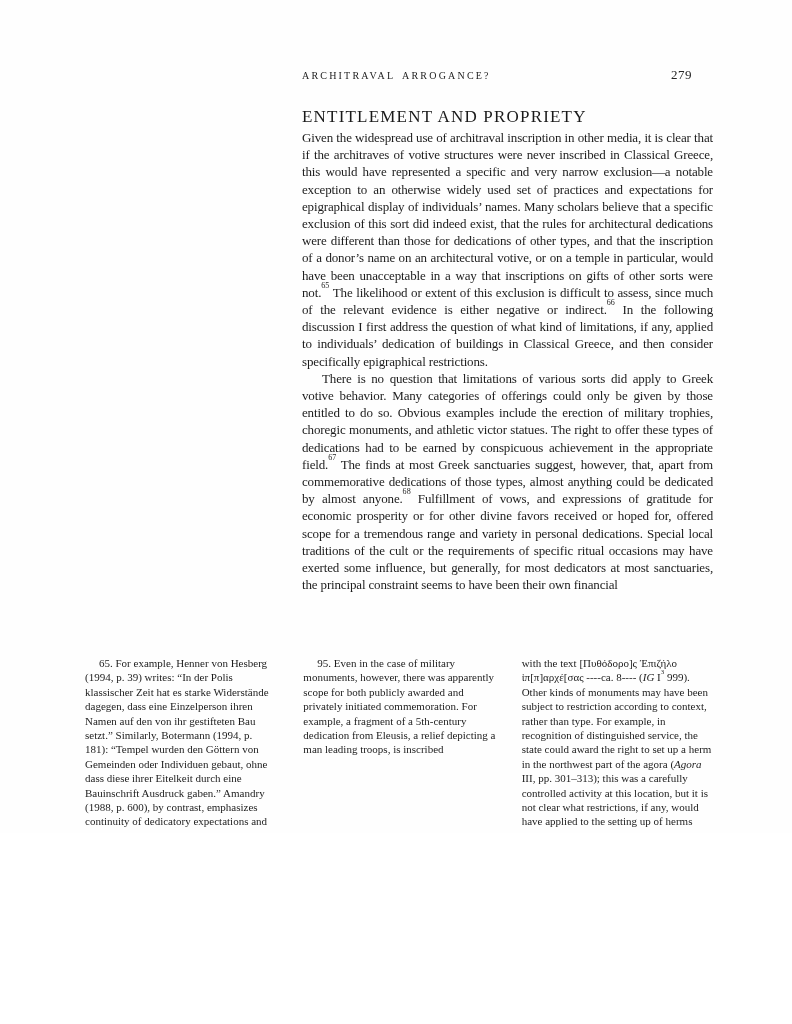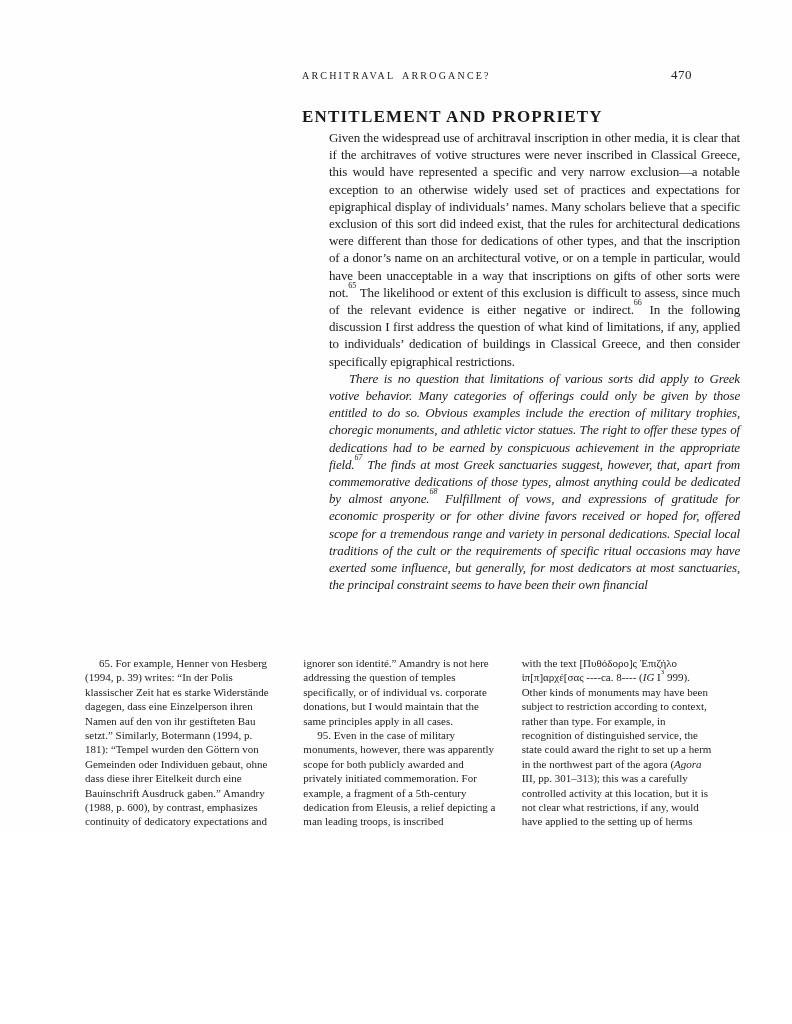--- a/index.html
+++ b/index.html
@@ -39,44 +39,42 @@
     padding-right: 20px;
     color: #222;
   }
   
   .section-heading {
     position: absolute;
     left: 302px;
     top: 96px;
     width: 410px;
     font-size: 17px;
-    font-weight: bold;
+    font-weight: normal;
     letter-spacing: 1.2px;
     color: #191919;
     white-space: nowrap;
   }
   
   .body-text {
     position: absolute;
     left: 302px;
     top: 129px;
     width: 411px;
     font-size: 13px;
     line-height: 17.2px;
     letter-spacing: -0.15px;
     text-align: justify;
     color: #1c1c1c;
-    margin-left: 27px;
   }
   .body-text p.para {
     margin: 0;
   }
   .body-text p.para.indent {
     text-indent: 20px;
-    font-style: italic;
   }
   sup.fn-ref {
     font-size: 0.62em;
     line-height: 0;
     position: relative;
     top: -0.45em;
     letter-spacing: 0;
   }
   
   .footnotes {
@@ -101,36 +99,35 @@
   .fn-col i {
   }
 </style>
 </head>
 <body>
 
 <div class="page">
 
   <div class="running-head">
     <span class="rh-title">ARCHITRAVAL ARROGANCE?</span>
-    <span class="rh-page">470</span>
+    <span class="rh-page">279</span>
   </div>
 
   <h1 class="section-heading">ENTITLEMENT AND PROPRIETY</h1>
 
   <div class="body-text">
       <p class="para">Given the widespread use of architraval inscription in other media, it is clear that if the architraves of votive structures were never inscribed in Classical Greece, this would have represented a specific and very narrow exclusion—a notable exception to an otherwise widely used set of practices and expectations for epigraphical display of individuals’ names. Many scholars believe that a specific exclusion of this sort did indeed exist, that the rules for architectural dedications were different than those for dedications of other types, and that the inscription of a donor’s name on an architectural votive, or on a temple in particular, would have been unacceptable in a way that inscriptions on gifts of other sorts were not.<sup class="fn-ref">65</sup> The likelihood or extent of this exclusion is difficult to assess, since much of the relevant evidence is either negative or indirect.<sup class="fn-ref">66</sup> In the following discussion I first address the question of what kind of limitations, if any, applied to individuals’ dedication of buildings in Classical Greece, and then consider specifically epigraphical restrictions.</p>
       <p class="para indent">There is no question that limitations of various sorts did apply to Greek votive behavior. Many categories of offerings could only be given by those entitled to do so. Obvious examples include the erection of military trophies, choregic monuments, and athletic victor statues. The right to offer these types of dedications had to be earned by conspicuous achievement in the appropriate field.<sup class="fn-ref">67</sup> The finds at most Greek sanctuaries suggest, however, that, apart from commemorative dedications of those types, almost anything could be dedicated by almost anyone.<sup class="fn-ref">68</sup> Fulfillment of vows, and expressions of gratitude for economic prosperity or for other divine favors received or hoped for, offered scope for a tremendous range and variety in personal dedications. Special local traditions of the cult or the requirements of specific ritual occasions may have exerted some influence, but generally, for most dedicators at most sanctuaries, the principal constraint seems to have been their own financial</p>
     </div>
 
   <div class="footnotes">
     <div class="fn-col">
         <p class="fn-block indent">65. For example, Henner von Hesberg (1994, p. 39) writes: “In der Polis klassischer Zeit hat es starke Widerstände dagegen, dass eine Einzelperson ihren Namen auf den von ihr gestifteten Bau setzt.” Similarly, Botermann (1994, p. 181): “Tempel wurden den Göttern von Gemeinden oder Individuen gebaut, ohne dass diese ihrer Eitelkeit durch eine Bauinschrift Ausdruck gaben.” Amandry (1988, p. 600), by contrast, emphasizes continuity of dedicatory expectations and practice across all media: “Les trésors étaient des monuments votifs, au même titre que les groupes de statues et autres ex-voto. Quelque forme que revêtit l’offrande, le donateur ne laissait pas</p>
       </div>
     <div class="fn-col">
-        <p class="fn-block">ignorer son identité.” Amandry is not here addressing the question of temples specifically, or of individual vs. corporate donations, but I would maintain that the same principles apply in all cases.</p>
         <p class="fn-block indent">95. Even in the case of military monuments, however, there was apparently scope for both publicly awarded and privately initiated commemoration. For example, a fragment of a 5th-century dedication from Eleusis, a relief depicting a man leading troops, is inscribed</p>
       </div>
     <div class="fn-col">
         <p class="fn-block">with the text [Πυθόδορο]ς Ἐπιζήλο ἱπ[π]αρχέ[σας ----ca. 8---- (<i>IG</i> I<sup class="fn-ref">3</sup> 999). Other kinds of monuments may have been subject to restriction according to context, rather than type. For example, in recognition of distinguished service, the state could award the right to set up a herm in the northwest part of the agora (<i>Agora</i> III, pp. 301–313); this was a carefully controlled activity at this location, but it is not clear what restrictions, if any, would have applied to the setting up of herms elsewhere.</p>
       </div>
   </div>
 
 </div>
 
 </body></html>

